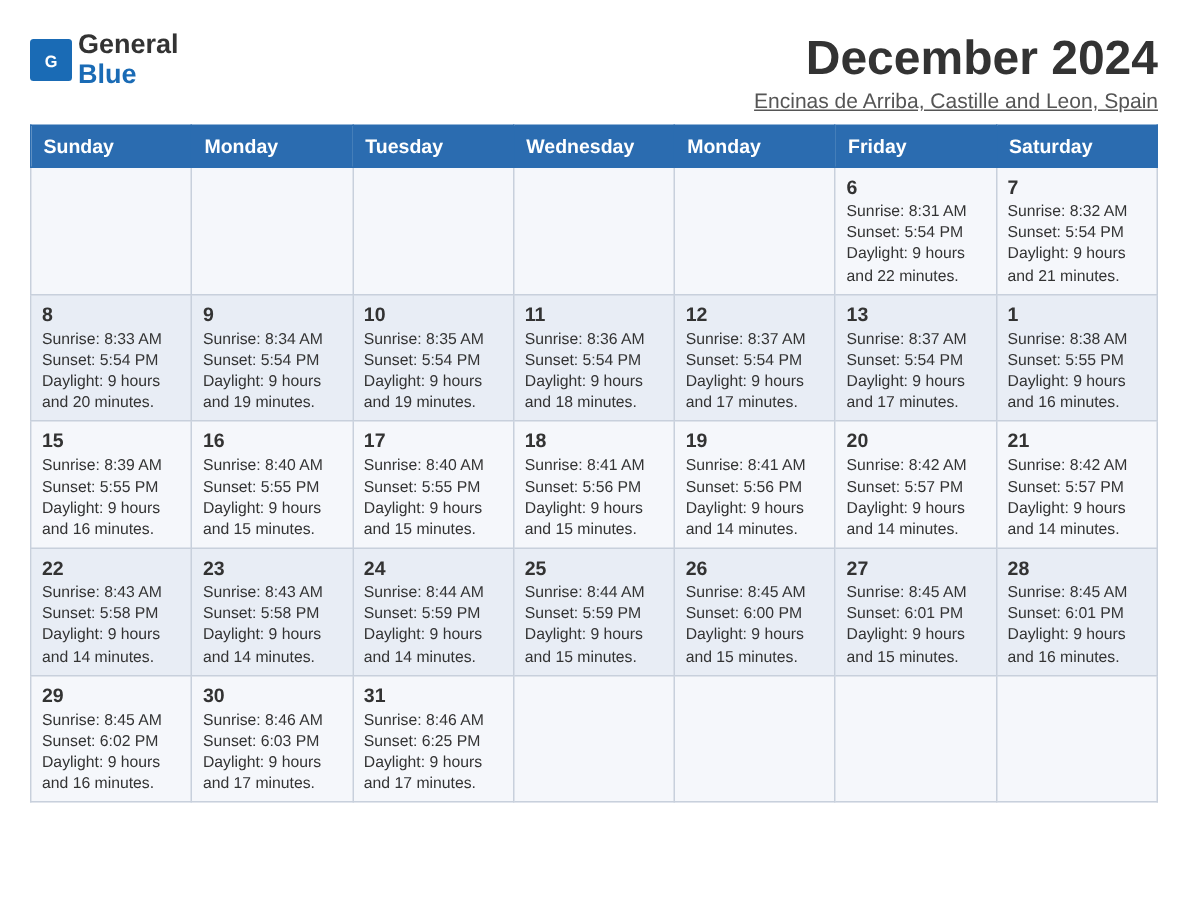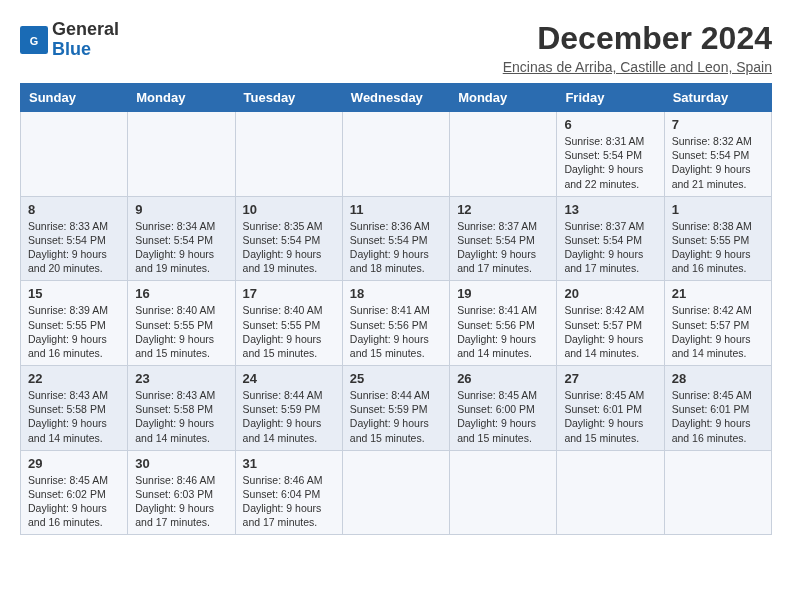--- a/index.html
+++ b/index.html
@@ -289,21 +289,21 @@
         </td>
         <td>
           <span class="day-num">30</span>
           <span class="cell-line">Sunrise: 8:46 AM</span>
           <span class="cell-line">Sunset: 6:03 PM</span>
           <span class="cell-line">Daylight: 9 hours and 17 minutes.</span>
         </td>
         <td>
           <span class="day-num">31</span>
           <span class="cell-line">Sunrise: 8:46 AM</span>
-          <span class="cell-line">Sunset: 6:04 PM</span>
+          <span class="cell-line">Sunset: 6:25 PM</span>
           <span class="cell-line">Daylight: 9 hours and 17 minutes.</span>
         </td>
         <td class="empty-cell"></td>
         <td class="empty-cell"></td>
         <td class="empty-cell"></td>
         <td class="empty-cell"></td>
       </tr>
     </tbody>
 </table>
 

